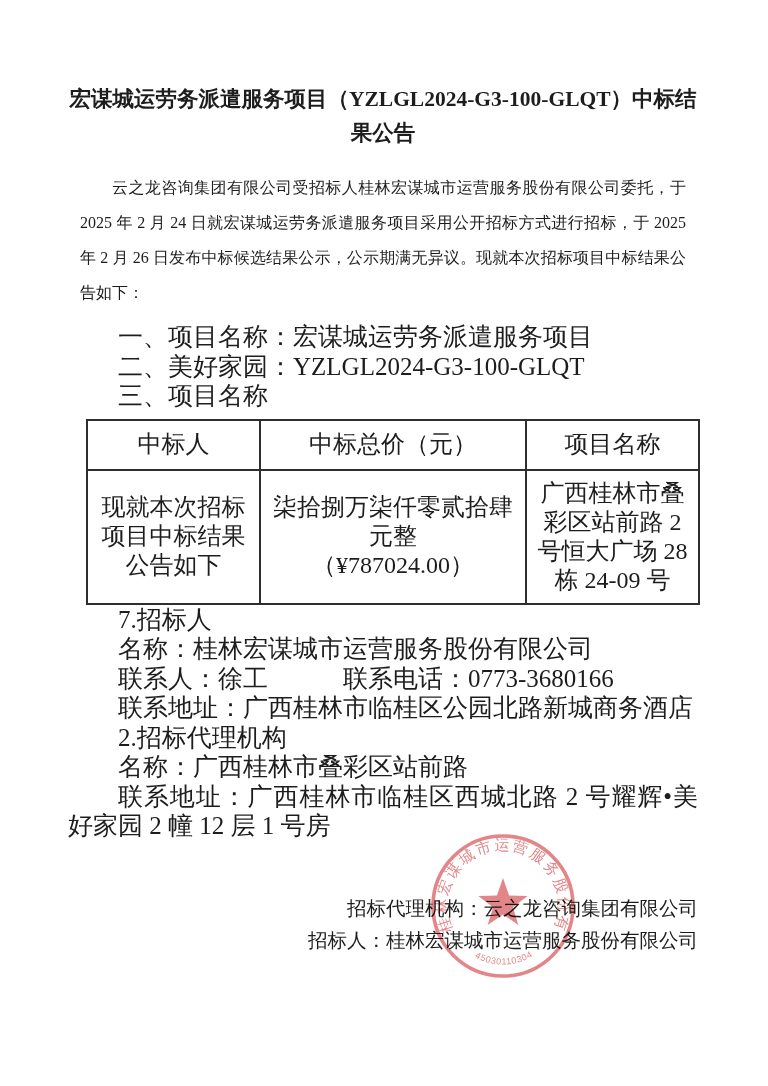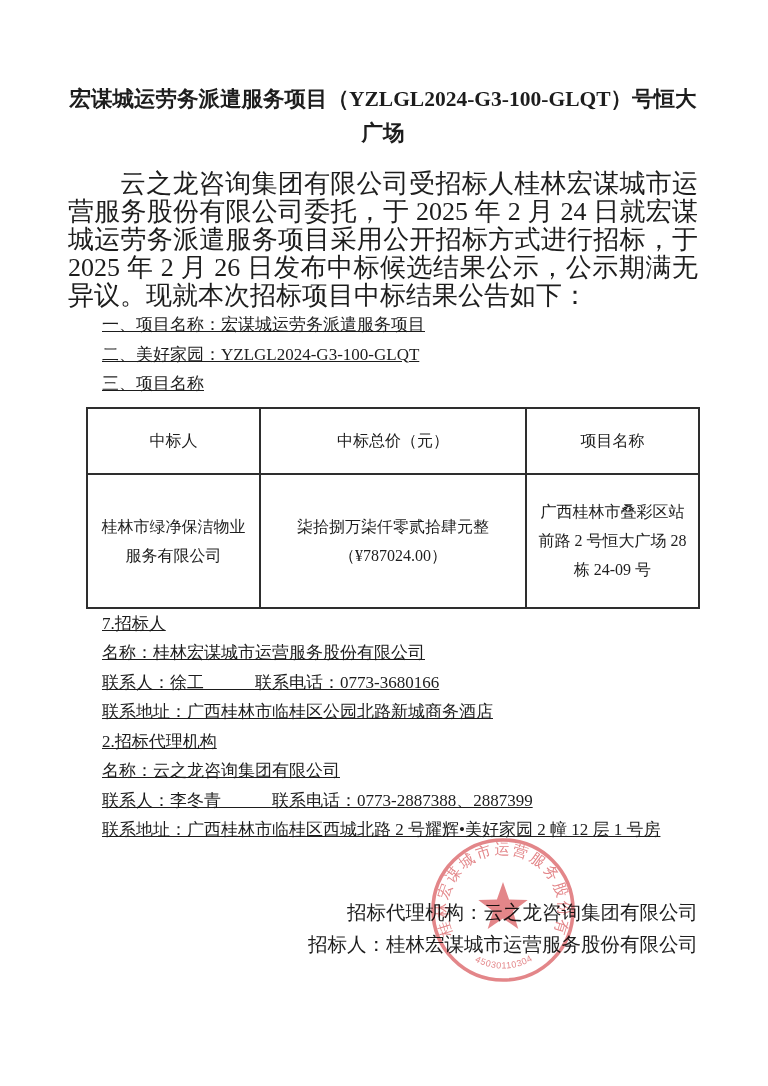--- a/index.html
+++ b/index.html
@@ -13,38 +13,37 @@
     overflow:hidden;
     box-shadow:0 0 6px rgba(0,0,0,.25);
   }
   .content { padding:82px 70px 0 68px; }
 
   .doc-title {
     font-size:21.5px; font-weight:bold; text-align:center;
     line-height:34px; margin:0 0 20px 0;
   }
   .para {
-    font-size:26px; line-height:28px; margin:0;
+    font-size:16px; line-height:35px; margin:12px;
     text-align:justify; text-indent:2em;
   }
   .line {
-    font-size:17px; line-height:29.5px; text-indent:2em;
+    font-size:25px; line-height:29.5px; text-indent:2em;
     text-align:justify;
-    text-decoration:underline;
   }
 
   table.award {
     border-collapse:collapse; table-layout:fixed;
     width:614px; margin:8px 0 0 18px;
   }
   table.award th, table.award td {
     border:2px solid #2e2e2e;
-    font-size:16px; font-weight:normal;
+    font-size:24px; font-weight:normal;
     text-align:center; vertical-align:middle;
-    line-height:29px; padding:16px 8px;
+    line-height:29px; padding:8px 8px;
   }
   table.award th { height:32px; }
   table.award td { height:100px; }
   .col-winner  { width:28.3%; }
   .col-price   { width:43.4%; }
   .col-address { width:28.3%; }
 
   .sign-block {
     position:relative;
     margin-top:52px;
@@ -58,21 +57,21 @@
     pointer-events:none;
   }
   .seal text { font-family:"Liberation Sans","DejaVu Sans",sans-serif; }
 </style>
 </head>
 <body>
 
 <div class="page">
   <div class="content">
 
-    <h1 class="doc-title">宏谋城运劳务派遣服务项目（YZLGL2024-G3-100-GLQT）号恒大广场</h1>
+    <h1 class="doc-title">宏谋城运劳务派遣服务项目（YZLGL2024-G3-100-GLQT）中标结果公告</h1>
 
     <p class="para">云之龙咨询集团有限公司受招标人桂林宏谋城市运营服务股份有限公司委托，于 2025 年 2 月 24 日就宏谋城运劳务派遣服务项目采用公开招标方式进行招标，于 2025 年 2 月 26 日发布中标候选结果公示，公示期满无异议。现就本次招标项目中标结果公告如下：</p>
 
     <div class="line">一、项目名称：宏谋城运劳务派遣服务项目</div>
     <div class="line">二、美好家园：YZLGL2024-G3-100-GLQT</div>
     <div class="line">三、项目名称</div>
 
     <table class="award">
       <colgroup>
         <col class="col-winner">
@@ -81,39 +80,38 @@
       </colgroup>
       <thead>
         <tr>
           <th>中标人</th>
           <th>中标总价（元）</th>
           <th>项目名称</th>
         </tr>
       </thead>
       <tbody>
         <tr>
-          <td>桂林市绿净保洁物业服务有限公司</td>
+          <td>现就本次招标项目中标结果公告如下</td>
           <td>
             <div>柒拾捌万柒仟零贰拾肆元整</div>
             <div>（¥787024.00）</div>
           </td>
           <td>广西桂林市叠彩区站前路 2 号恒大广场 28 栋 24-09 号</td>
         </tr>
       </tbody>
     </table>
 
 
     <div class="line">7.招标人</div>
     <div class="line">名称：桂林宏谋城市运营服务股份有限公司</div>
     <div class="line">联系人：徐工　　　联系电话：0773-3680166</div>
     <div class="line">联系地址：广西桂林市临桂区公园北路新城商务酒店</div>
 
     <div class="line">2.招标代理机构</div>
-    <div class="line">名称：云之龙咨询集团有限公司</div>
-    <div class="line">联系人：李冬青　　　联系电话：0773-2887388、2887399</div>
+    <div class="line">名称：广西桂林市叠彩区站前路</div>
     <div class="line">联系地址：广西桂林市临桂区西城北路 2 号耀辉•美好家园 2 幢 12 层 1 号房</div>
 
     <div class="sign-block">
       <div>招标代理机构：云之龙咨询集团有限公司</div>
       <div>招标人：桂林宏谋城市运营服务股份有限公司</div>
 
       <svg class="seal" viewBox="0 0 150 150" xmlns="http://www.w3.org/2000/svg">
         <defs>
           <path id="sealRingPath" d="M 26.5 103 A 56 56 0 1 1 123.5 103" fill="none"></path>
           <path id="sealCodePath" d="M 45 125.2 A 58 58 0 0 0 105 125.2" fill="none"></path>

